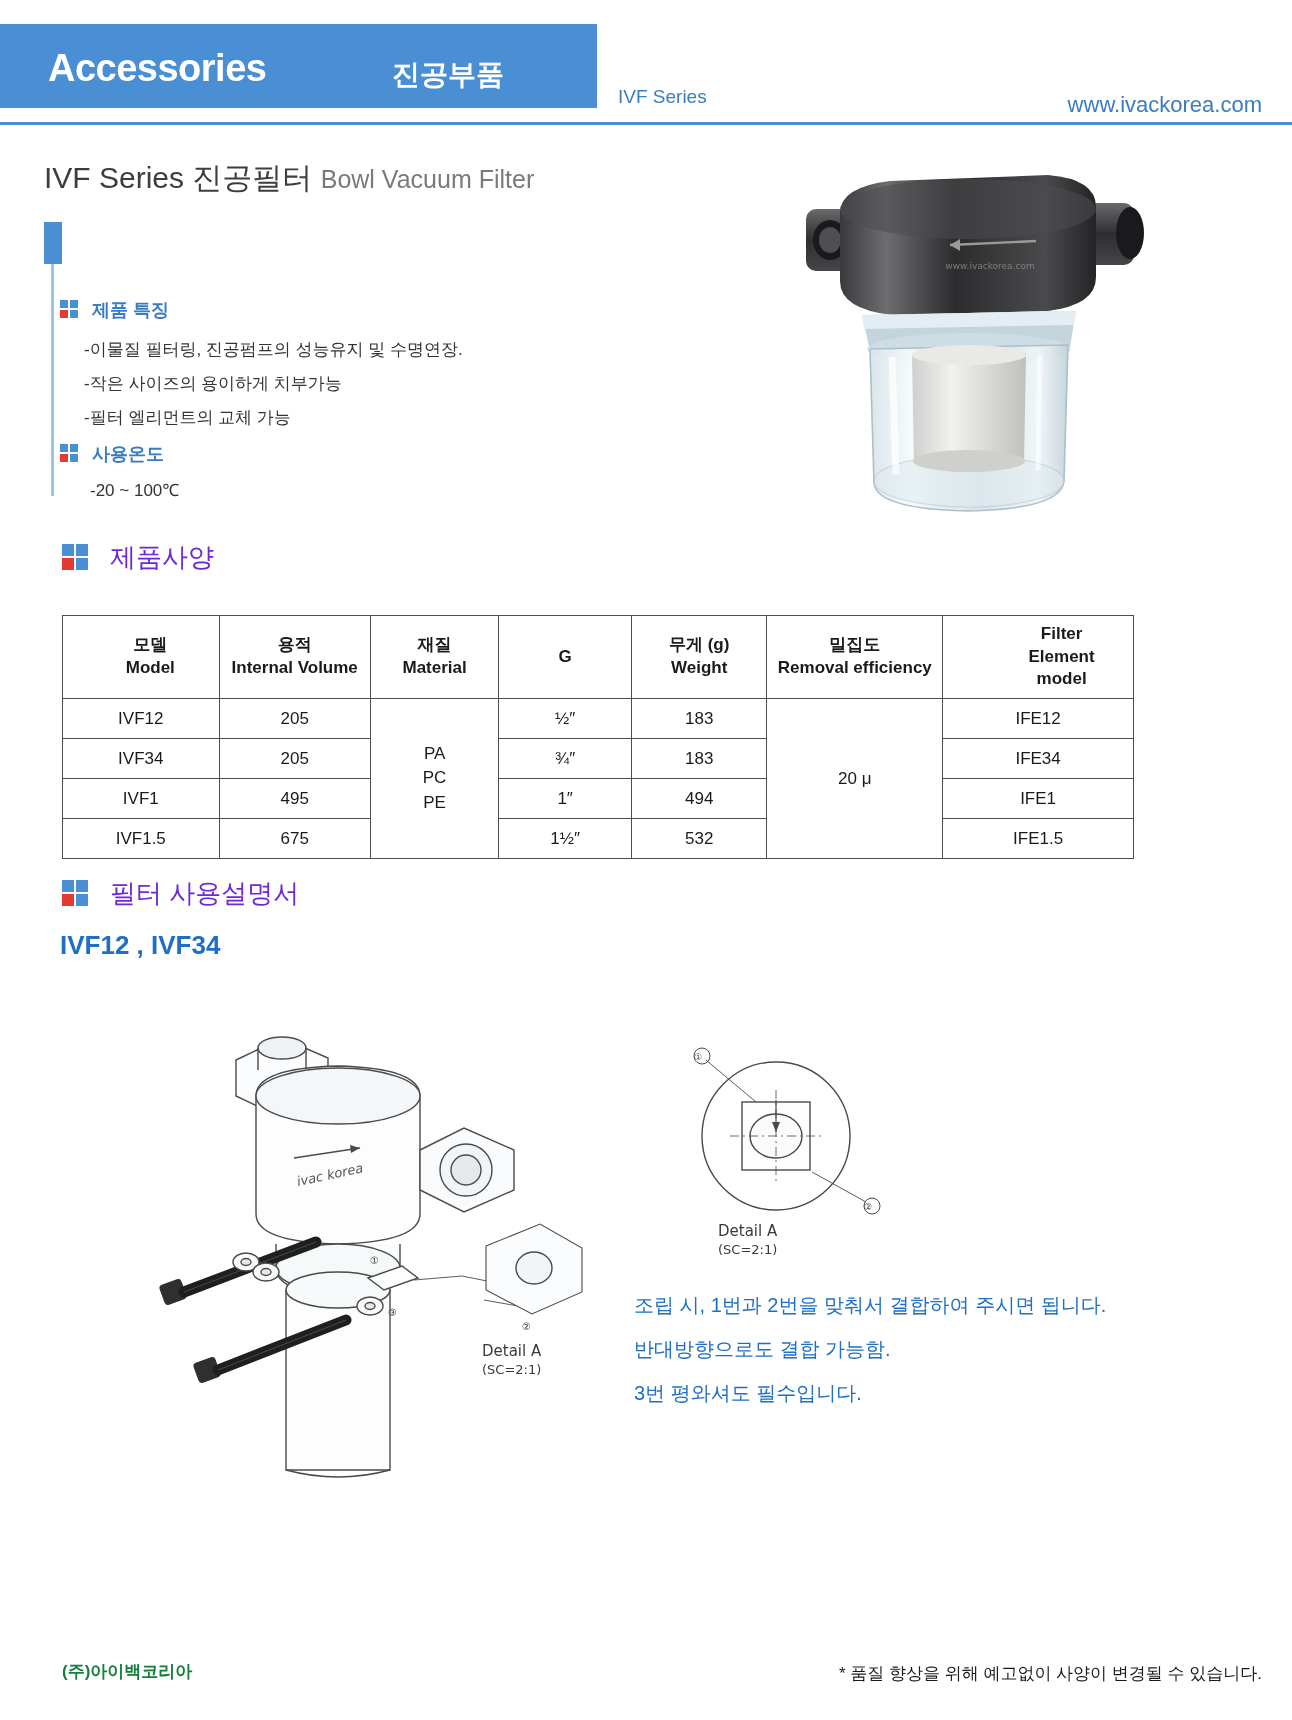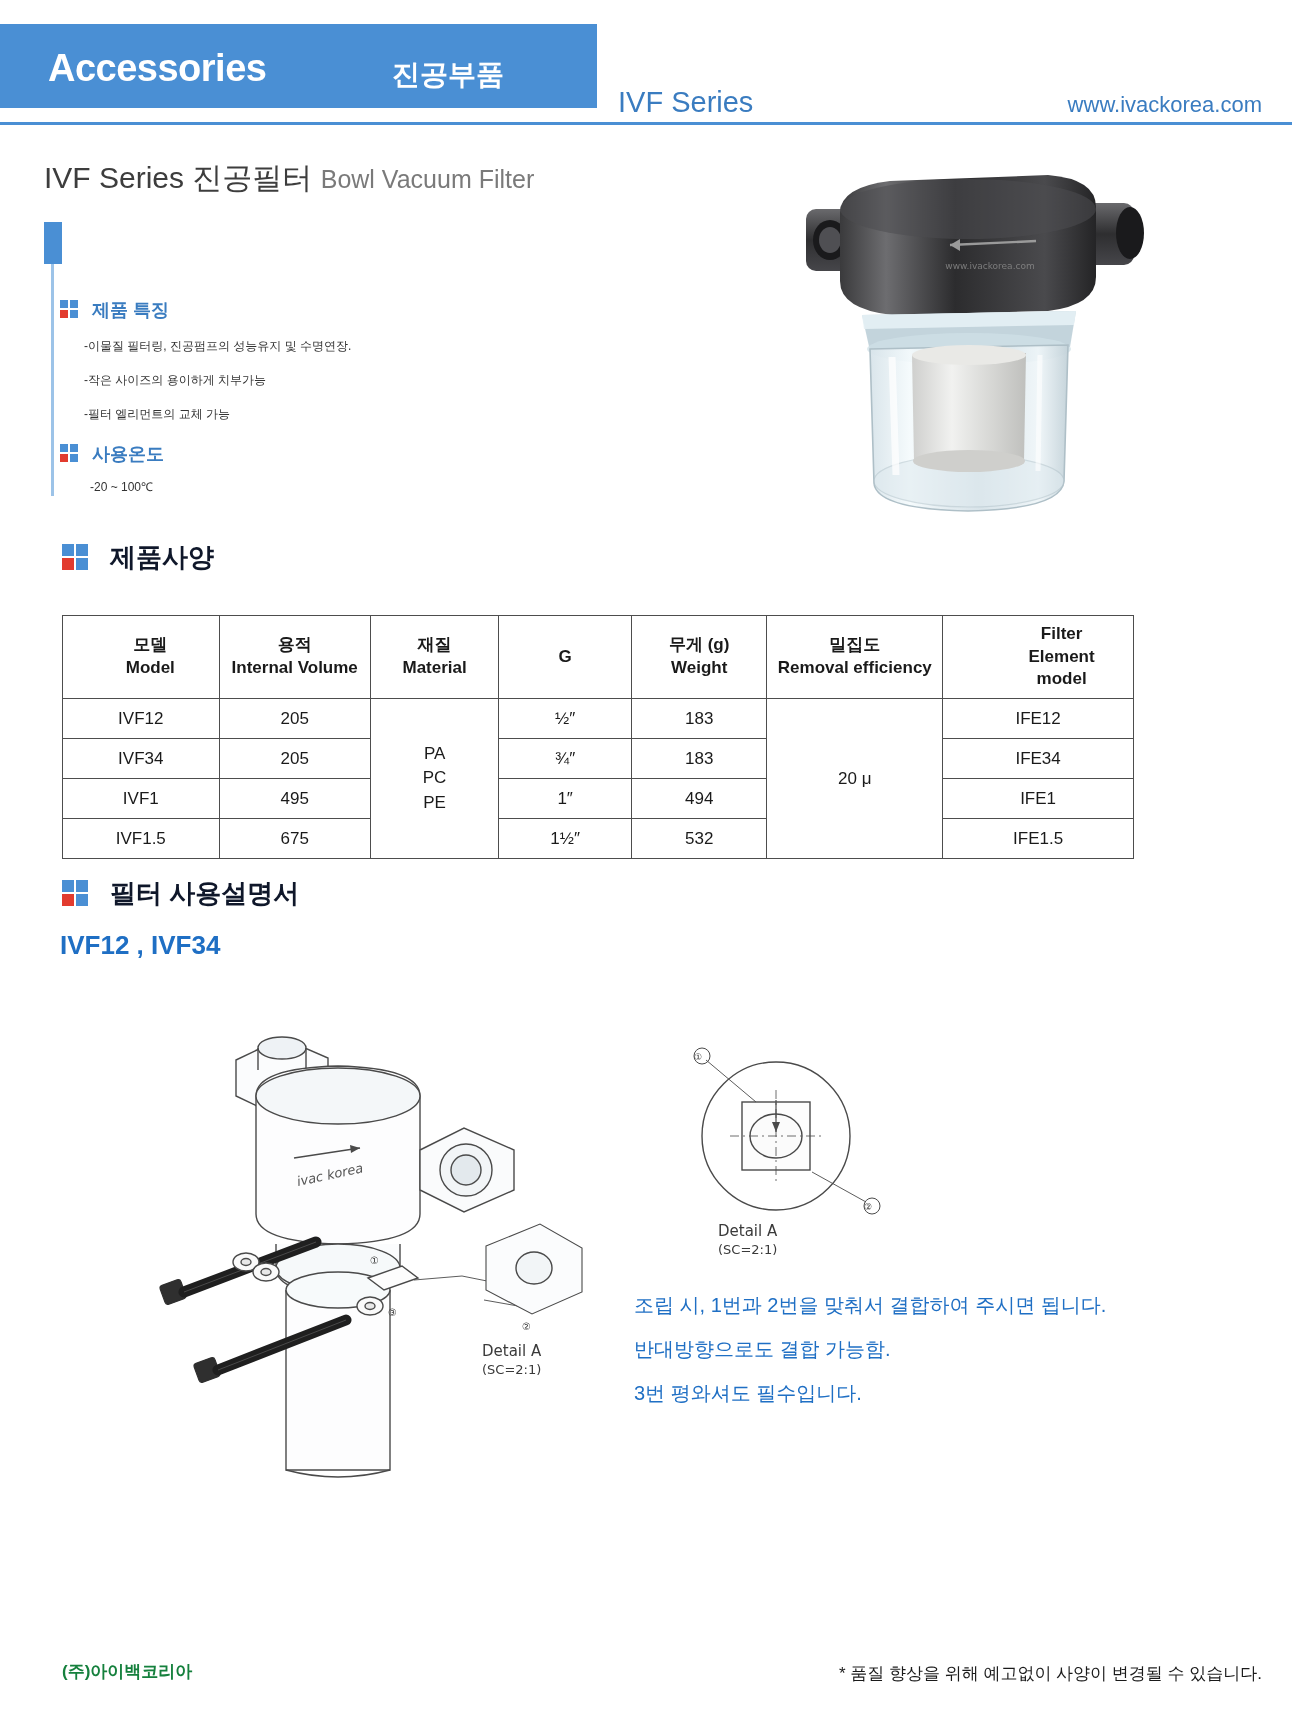--- a/index.html
+++ b/index.html
@@ -41,21 +41,21 @@
   .header-title-kr {
     position: absolute;
     left: 392px; top: 56px;
     font-size: 28px;
     font-weight: bold;
     color: #ffffff;
   }
   .header-series {
     position: absolute;
     left: 618px; top: 86px;
-    font-size: 29px;
+    font-size: 19px;
     color: #3a7cc0;
   }
   .header-url {
     position: absolute;
     right: 30px; top: 92px;
     font-size: 22px;
     color: #3a7cc0;
   }
   .header-rule {
     position: absolute;
@@ -122,38 +122,38 @@
 
   
   .feat-head {
     position: absolute;
     font-size: 18px;
     font-weight: bold;
     color: #3a7cc0;
   }
   .feat-line {
     position: absolute;
-    font-size: 12px;
+    font-size: 17px;
     color: #333333;
   }
 
   
   .photo {
     position: absolute;
     left: 800px; top: 165px;
     width: 370px;
     height: 370px;
   }
 
   
   .section-head {
     position: absolute;
     font-size: 26px;
-    font-weight: bold;
-    color: #0f172a;
+    font-weight: normal;
+    color: #6d28d9;
   }
 
   
   .spec-table {
     position: absolute;
     left: 62px; top: 615px;
     width: 1072px;
     border-collapse: collapse;
     font-size: 17px;
   }

